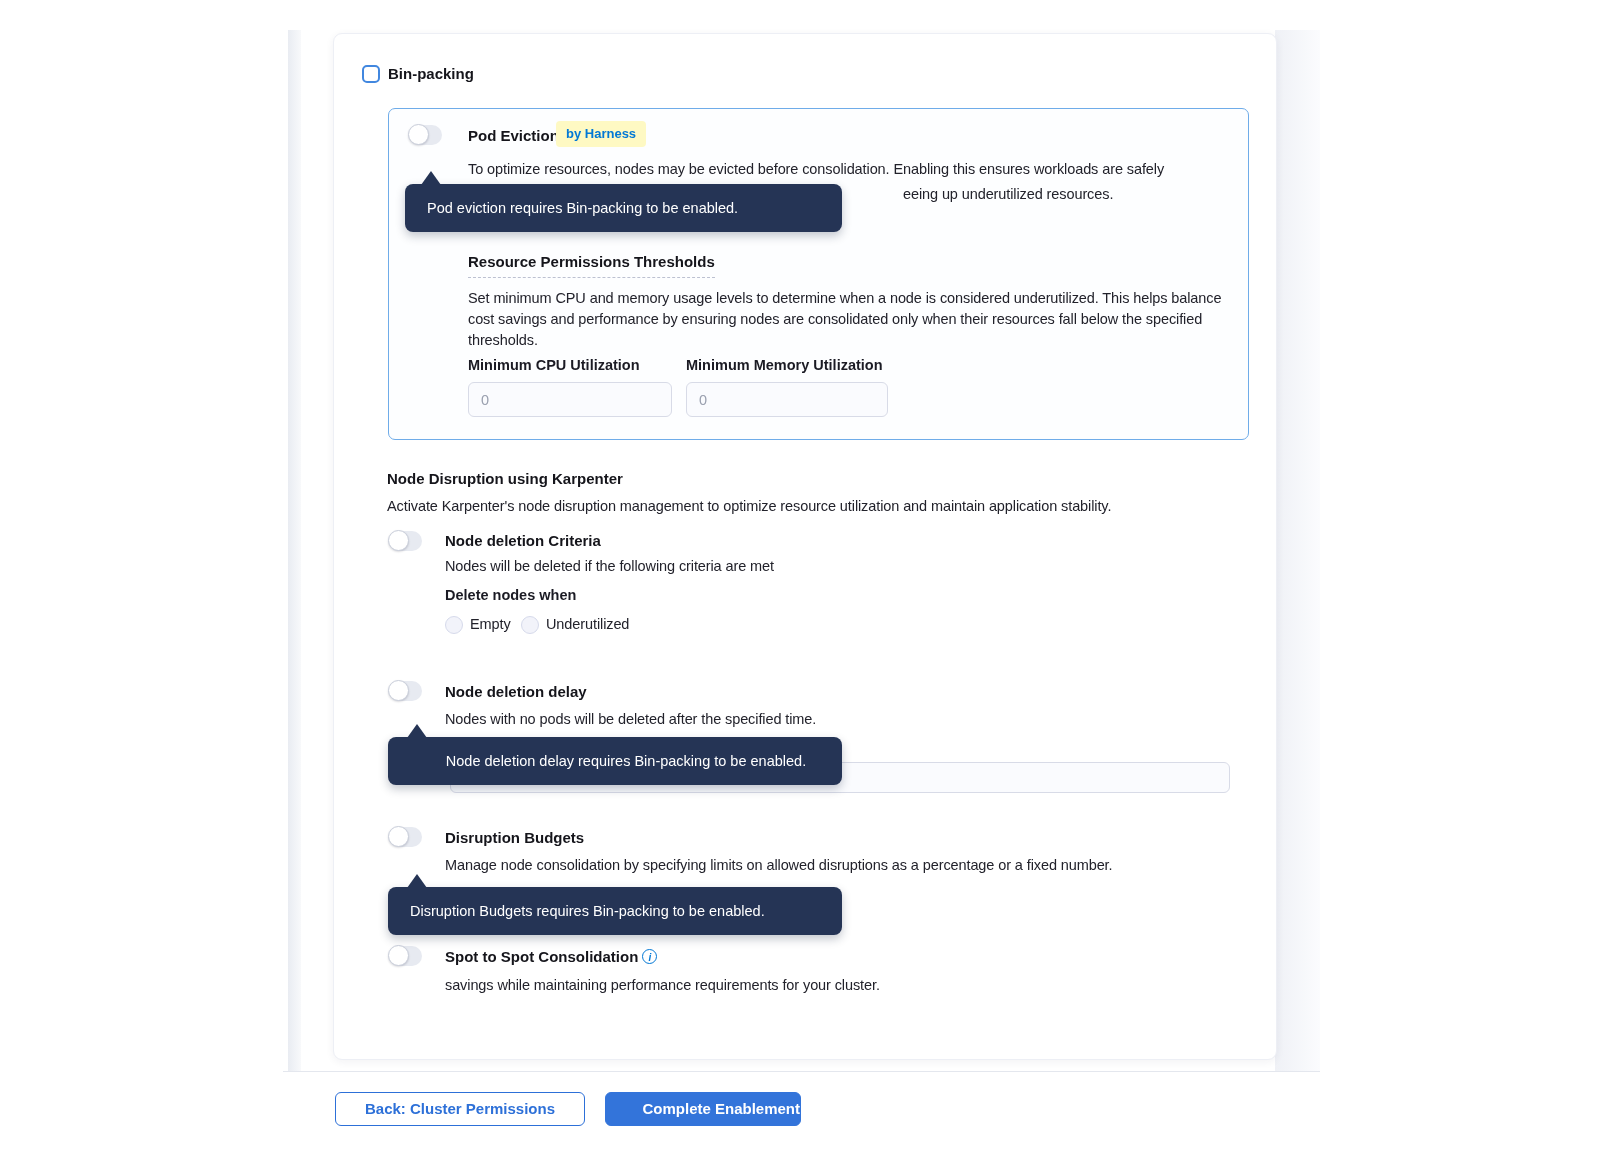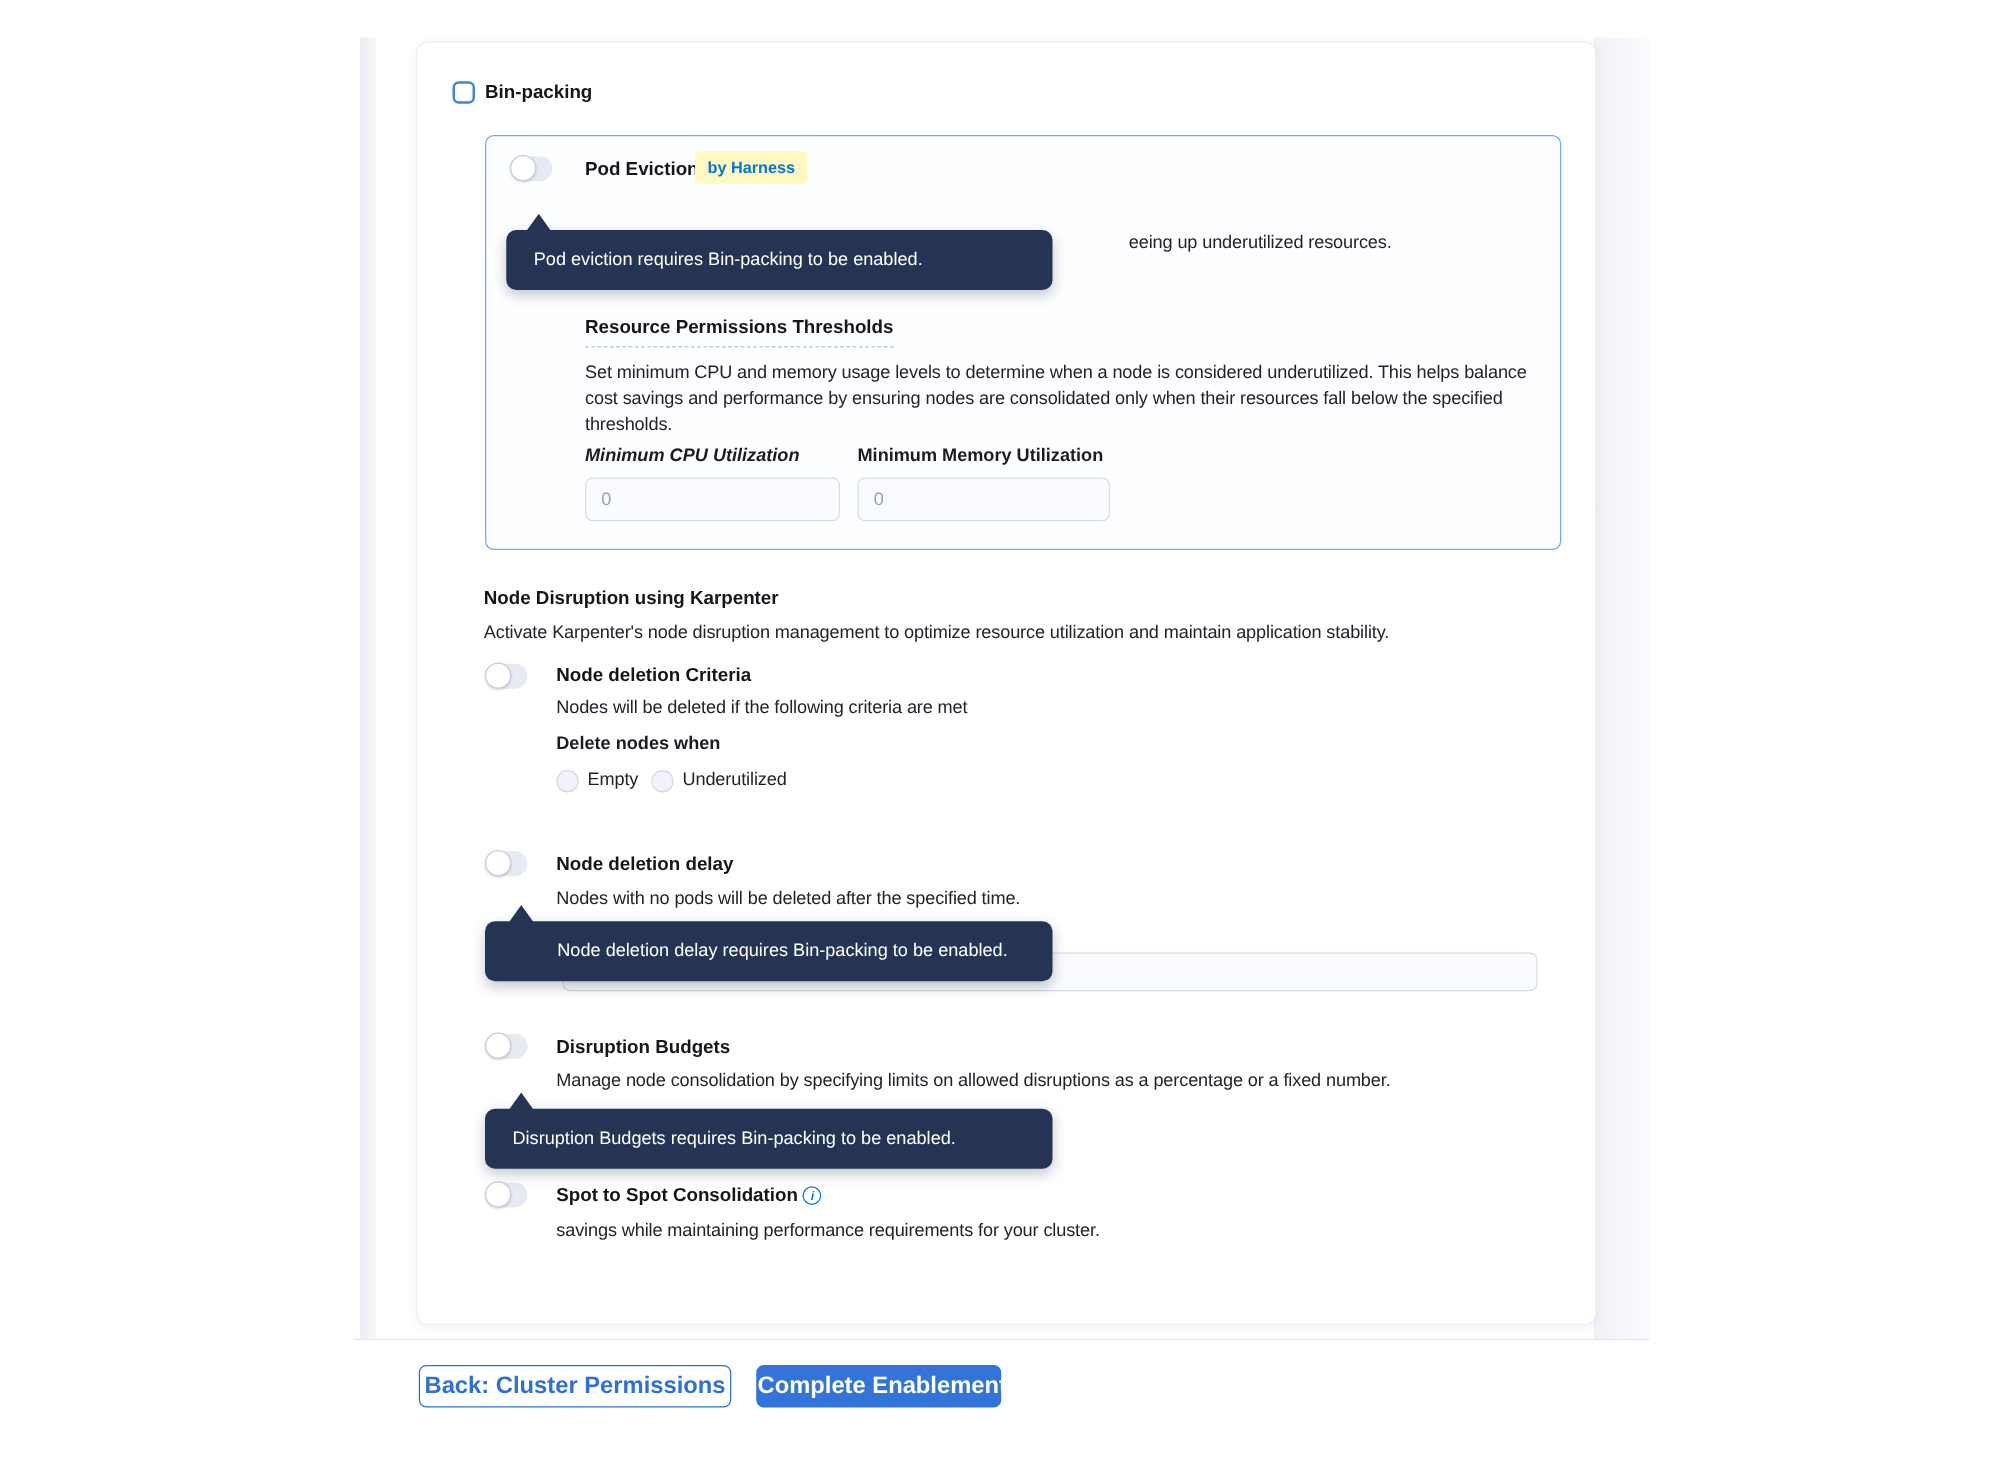--- a/index.html
+++ b/index.html
@@ -31,21 +31,21 @@
          font-family:inherit;font-size:14.5px;color:#9aa0af;padding:0 12px;outline:none;}
   .tooltip{background:#253455;color:#ffffff;font-size:14.5px;border-radius:8px;z-index:6;
            line-height:48px;height:48px;padding:0 0 0 22px;box-sizing:border-box;white-space:nowrap;
            box-shadow:0 4px 10px rgba(20,30,60,0.25);}
   .tooltip::before{content:'';position:absolute;top:-13px;border-left:10px solid transparent;
            border-right:10px solid transparent;border-bottom:14px solid #253455;}
   .tt1::before{left:16px;}
   .tt2::before{left:19px;}
   .dashed{border-bottom:1px dashed #bcc1d1;padding-bottom:7px;}
   .divider{left:283px;top:1071px;width:1037px;height:1px;background:#e4e7ee;}
-  .btn{height:34px;border-radius:6px;font-size:19px;font-weight:700;text-align:center;
+  .btn{height:34px;border-radius:6px;font-size:15px;font-weight:700;text-align:center;
        line-height:32px;box-sizing:border-box;cursor:pointer;white-space:nowrap;}
   .btn-outline{width:250px;background:#ffffff;border:1.5px solid #2d70d8;color:#2d70d8;}
   .btn-primary{width:196px;background:#3374da;border:1.5px solid #3374da;color:#ffffff;line-height:31px;}
   .info-i{display:inline-block;width:15px;height:15px;border:1.4px solid #0278d5;border-radius:50%;
           color:#0278d5;font-size:10px;font-weight:700;text-align:center;line-height:15px;
           box-sizing:border-box;vertical-align:1px;font-style:italic;}
 </style>
 </head>
 <body>
 
@@ -60,32 +60,33 @@
   <div class="abs h" style="left:388px;top:65px;">Bin-packing</div>
 
   <div class="abs bluebox"></div>
 
   <div class="abs toggle" style="left:409px;top:125px;">
       <span class="knob"></span>
     </div>
   <div class="abs h" style="left:468px;top:127px;">Pod Eviction</div>
   <div class="abs badge" style="left:556px;top:121px;">by Harness</div>
 
+  <div class="abs t" style="left:468px;top:161px;">To optimize resources, nodes may be evicted before consolidation. Enabling this ensures workloads are safely</div>
   <div class="abs t" style="left:903px;top:186px;">eeing up underutilized resources.</div>
 
   <div class="abs tooltip tt1" style="left:405px;top:184px;width:437px;">Pod eviction requires Bin-packing to be enabled.</div>
 
   <div class="abs h dashed" style="left:468px;top:253px;">Resource Permissions Thresholds</div>
   <div class="abs" style="left:468px;top:290px;">
     <div class="t" style="height:21px;">Set minimum CPU and memory usage levels to determine when a node is considered underutilized. This helps balance</div>
     <div class="t" style="height:21px;">cost savings and performance by ensuring nodes are consolidated only when their resources fall below the specified</div>
     <div class="t" style="height:21px;">thresholds.</div>
   </div>
 
-  <div class="abs t6" style="left:468px;top:357px;font-style:italic;">Minimum CPU Utilization</div>
+  <div class="abs t6" style="left:468px;top:357px;">Minimum CPU Utilization</div>
   <div class="abs t6" style="left:686px;top:357px;">Minimum Memory Utilization</div>
   <input class="abs input" style="left: 468px; top: 382px; width: 204px; height: 35px;" value="0">
   <input class="abs input" style="left: 686px; top: 382px; width: 202px; height: 35px;" value="0">
 
   <div class="abs h" style="left:387px;top:470px;">Node Disruption using Karpenter</div>
   <div class="abs t" style="left:387px;top:498px;">Activate Karpenter's node disruption management to optimize resource utilization and maintain application stability.</div>
 
   <div class="abs toggle" style="left:389px;top:531px;">
       <span class="knob"></span>
     </div>

